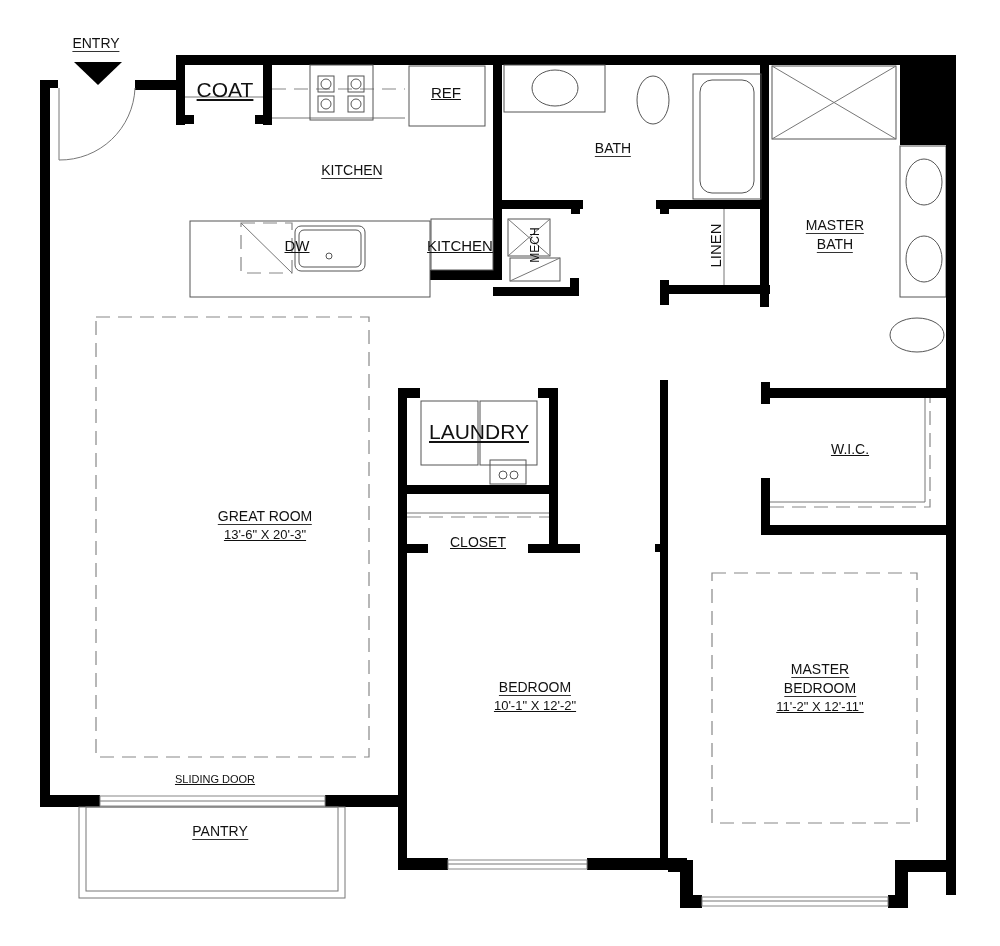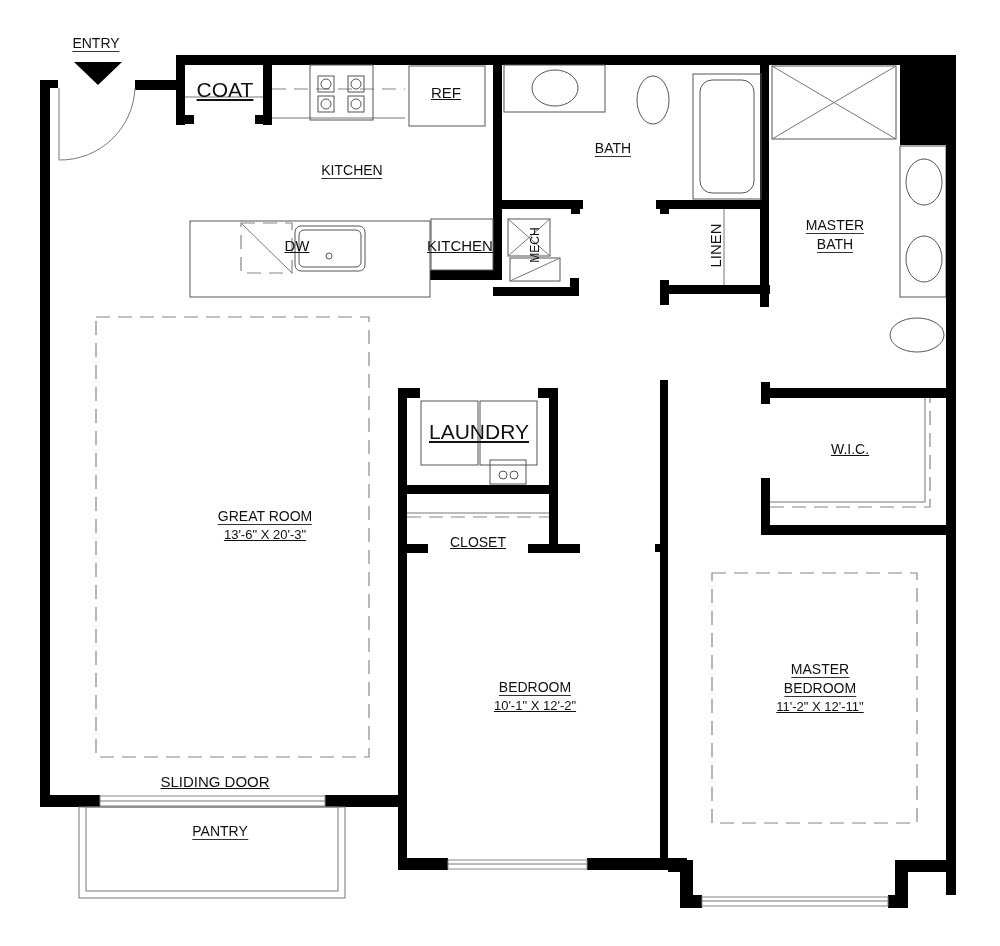--- a/index.html
+++ b/index.html
@@ -199,14 +199,14 @@
 </div>
 <div class="lbl mid" style="left:535px;top:680px;">
   <span class="t">BEDROOM</span>
   <span class="dim" style="font-size:13px;">10'-1" X 12'-2"</span>
 </div>
 <div class="lbl mid" style="left:820px;top:662px;">
   <span class="t">MASTER</span><br>
   <span class="t" style="margin-top:3px;">BEDROOM</span>
   <span class="dim" style="font-size:13px;">11'-2" X 12'-11"</span>
 </div>
-<div class="lbl" style="left:215px;top:774px;font-size:15px;"><span>SLIDING DOOR</span></div>
+<div class="lbl" style="left:215px;top:774px;font-size:11px;"><span>SLIDING DOOR</span></div>
 <div class="lbl mid" style="left:220px;top:824px;"><span class="t">PANTRY</span></div>
 
 </body></html>

